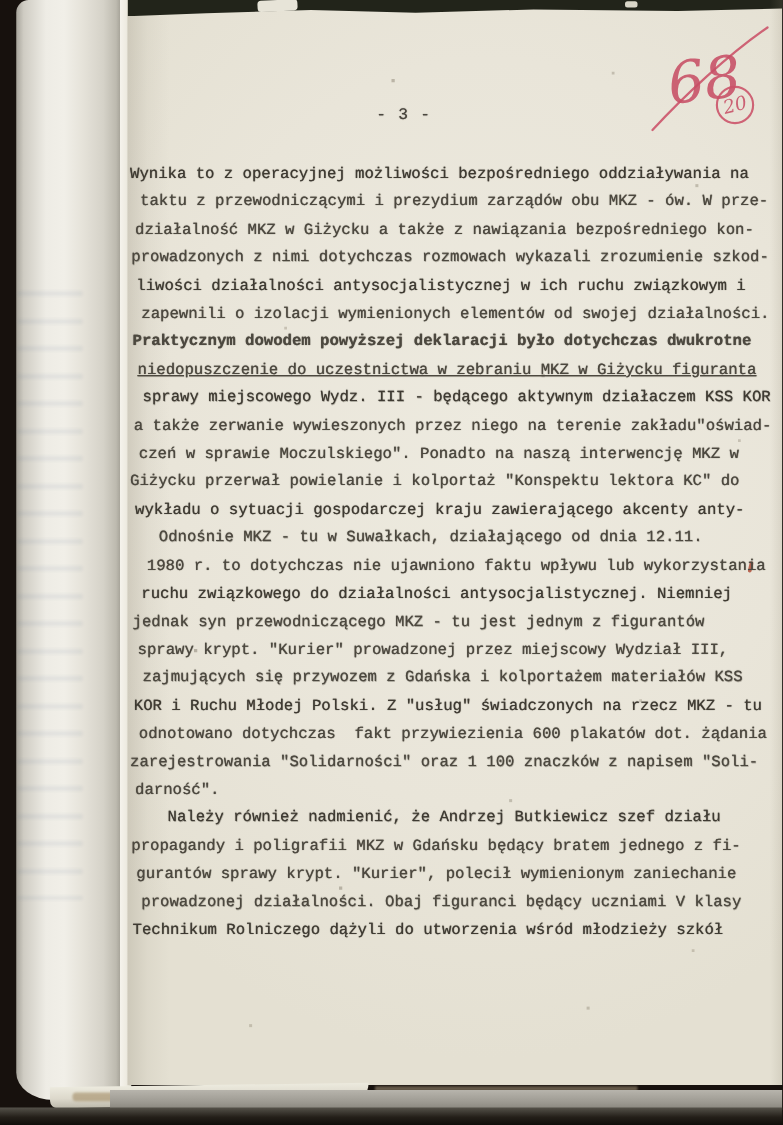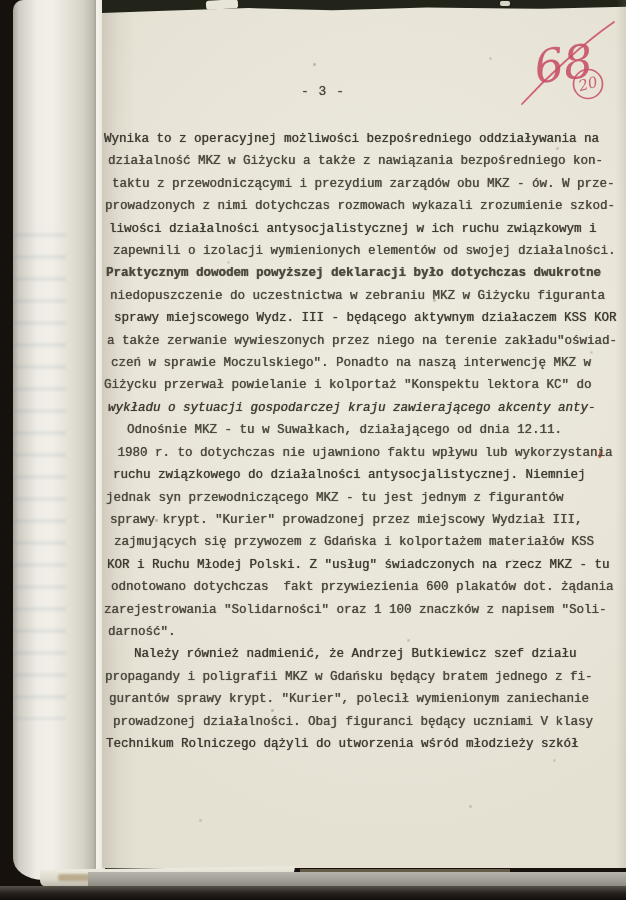--- a/index.html
+++ b/index.html
@@ -214,32 +214,32 @@
       <text class="hand-ink" x="24" y="64" font-family="DejaVu Serif, serif" font-style="italic" font-size="46" fill="#c84f66" transform="rotate(-7 52 46)">68</text>
       <circle class="hand-ink" cx="78" cy="68" r="14.5" fill="none" stroke="#cb5168" stroke-width="1.7"></circle>
       <text class="hand-ink" x="78" y="73" text-anchor="middle" font-family="DejaVu Serif, serif" font-style="italic" font-size="15" fill="#c84f66" transform="rotate(-14 78 68)">20</text>
     </svg>
 
     <div class="red-margin-tick"></div>
 
     <div class="document-text">
         <div class="paragraph">
           <div class="text-line dark" style="margin-left: -5px;">Wynika to z operacyjnej możliwości bezpośredniego oddziaływania na</div>
+          <div class="text-line" style="margin-left: 3px;">taktu z przewodniczącymi i prezydium zarządów obu MKZ - ów. W prze-</div>
           <div class="text-line" style="margin-left: -1px;">działalność MKZ w Giżycku a także z nawiązania bezpośredniego kon-</div>
-          <div class="text-line" style="margin-left: 3px;">taktu z przewodniczącymi i prezydium zarządów obu MKZ - ów. W prze-</div>
           <div class="text-line" style="margin-left: -4px;">prowadzonych z nimi dotychczas rozmowach wykazali zrozumienie szkod-</div>
           <div class="text-line dark" style="margin-left: 0px;">liwości działalności antysocjalistycznej w ich ruchu związkowym i</div>
           <div class="text-line" style="margin-left: 4px;">zapewnili o izolacji wymienionych elementów od swojej działalności.</div>
           <div class="text-line" style="margin-left: -3px; font-weight: bold;">Praktycznym dowodem powyższej deklaracji było dotychczas dwukrotne</div>
-          <div class="text-line" style="margin-left: 1px;">niedopuszczenie do uczestnictwa w zebraniu MKZ w Giżycku figuranta</div>
+          <div class="text-line" style="margin-left: 1px; text-decoration: underline;">niedopuszczenie do uczestnictwa w zebraniu MKZ w Giżycku figuranta</div>
           <div class="text-line dark" style="margin-left: 5px;">sprawy miejscowego Wydz. III - będącego aktywnym działaczem KSS KOR</div>
           <div class="text-line" style="margin-left: -2px;">a także zerwanie wywieszonych przez niego na terenie zakładu"oświad-</div>
           <div class="text-line" style="margin-left: 2px;">czeń w sprawie Moczulskiego". Ponadto na naszą interwencję MKZ w</div>
           <div class="text-line" style="margin-left: -5px;">Giżycku przerwał powielanie i kolportaż "Konspektu lektora KC" do</div>
-          <div class="text-line dark" style="margin-left: -1px; font-style: italic;">wykładu o sytuacji gospodarczej kraju zawierającego akcenty anty-</div>
+          <div class="text-line dark" style="margin-left: -1px;">wykładu o sytuacji gospodarczej kraju zawierającego akcenty anty-</div>
         </div>
         <div class="paragraph indent">
           <div class="text-line" style="margin-left: -4px;">Odnośnie MKZ - tu w Suwałkach, działającego od dnia 12.11.</div>
           <div class="text-line" style="margin-left: 0px; text-align: center;">1980 r. to dotychczas nie ujawniono faktu wpływu lub wykorzystania</div>
           <div class="text-line dark" style="margin-left: 4px;">ruchu związkowego do działalności antysocjalistycznej. Niemniej</div>
           <div class="text-line" style="margin-left: -3px;">jednak syn przewodniczącego MKZ - tu jest jednym z figurantów</div>
           <div class="text-line" style="margin-left: 1px;">sprawy krypt. "Kurier" prowadzonej przez miejscowy Wydział III,</div>
           <div class="text-line" style="margin-left: 5px;">zajmujących się przywozem z Gdańska i kolportażem materiałów KSS</div>
           <div class="text-line dark" style="margin-left: -2px;">KOR i Ruchu Młodej Polski. Z "usług" świadczonych na rzecz MKZ - tu</div>
           <div class="text-line" style="margin-left: 2px;">odnotowano dotychczas  fakt przywiezienia 600 plakatów dot. żądania</div>

